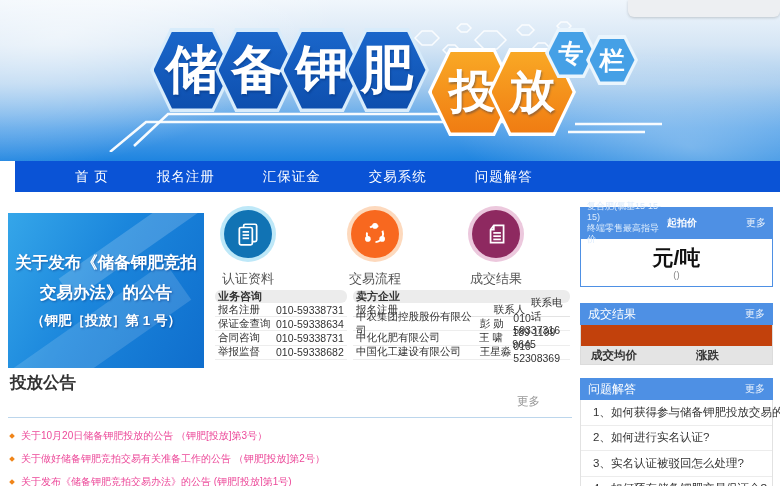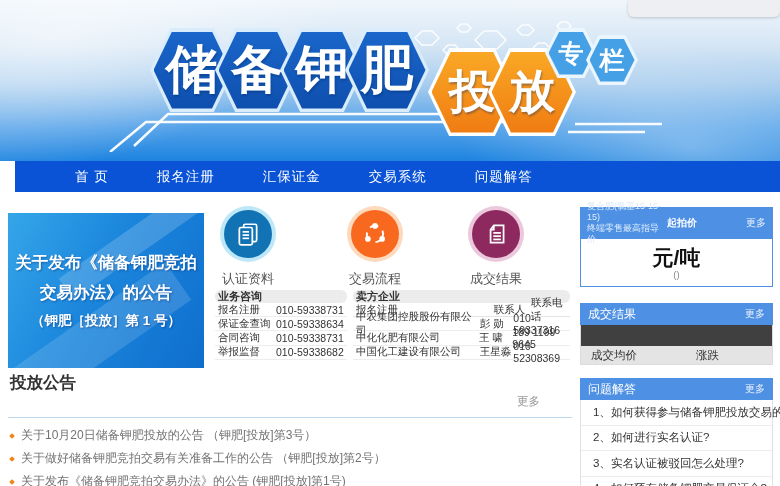--- a/index.html
+++ b/index.html
@@ -81,38 +81,38 @@
   .price-panel { top:207px; }
   .price-panel .p-hdr { height:32px; padding:8px 7px; }
   .price-prod { font-size:9px; line-height:11px; color:#dcebfc; width:78px; }
   .price-title { font-size:10px; font-weight:bold; margin-left:2px; }
   .price-body { height:48px; background:#fff; border:1px solid #4e90e4; border-top:none;
     display:flex; flex-direction:column; align-items:center; justify-content:center; }
   .price-unit { font-size:21px; font-weight:bold; color:#111; line-height:23px; }
   .price-note { font-size:9.5px; color:#888; }
   .deal-panel { top:303px; }
   .deal-panel .p-hdr { height:22px; padding:0 8px; font-size:12px; }
-  .deal-body { background:#404040; border:1px solid #dcdcdc; border-top:none; }
+  .deal-body { background:#c2410c; border:1px solid #dcdcdc; border-top:none;font-weight:bold; }
   .deal-gap { height:21px; }
   .deal-row { height:18px; background:#e4e4e4; display:flex; align-items:center;
     font-size:11.5px; color:#333; padding:0 10px; }
   .deal-row .dr1 { width:105px; }
   .qa-panel { top:378px; }
   .qa-panel .p-hdr { height:22px; padding:0 8px; font-size:12px; }
   .qa-body { background:#fff; border:1px solid #e2e2e2; border-top:none; }
   .qa-item { height:25.5px; display:flex; align-items:center; padding-left:12px;
     font-size:11.5px; color:#333; border-bottom:1px solid #ececec; cursor:pointer; white-space:nowrap; }
   
   .notice { position:absolute; left:0; top:368px; width:572px; }
   .notice-head { display:flex; align-items:baseline; padding:4px 10px 8px 10px;flex-direction:column; }
   .notice-title { font-size:16.5px; font-weight:bold; color:#333; }
   .notice-more { margin-left:auto; font-size:11.5px; color:#999; cursor:pointer; padding-right:22px; }
   .notice-divider { height:1px; background:#bcd6ec; margin:0 0 6px 8px; }
   .notice-item { display:flex; align-items:center; height:23px; padding-left:10px;
-    font-size:12px; color:#737373; cursor:pointer; white-space:nowrap; }
+    font-size:10px; color:#ec4899; cursor:pointer; white-space:nowrap; }
   .bullet { width:4px; height:4px; background:#f08519; transform:rotate(45deg);
     margin-right:7px; flex:none; }
 </style>
 </head>
 <body>
 
 <div class="page">
 
   <div class="banner">
     <div class="glow1"></div>

